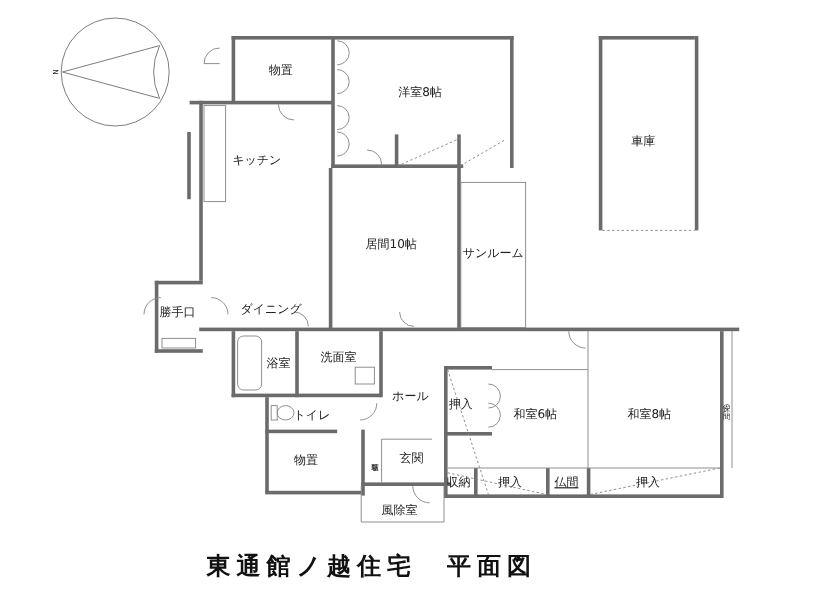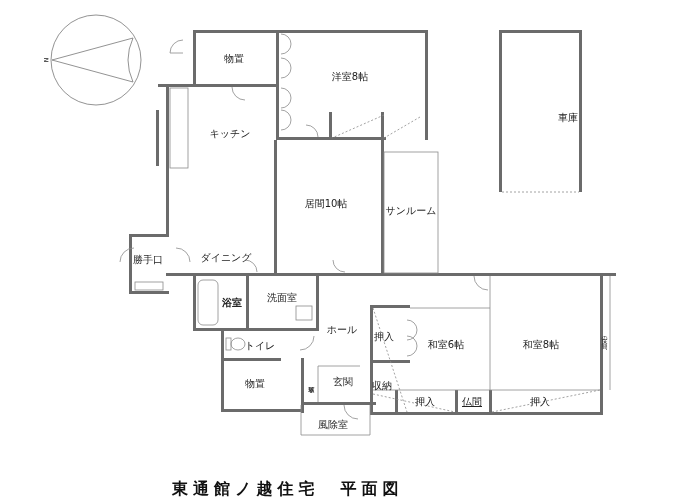--- a/index.html
+++ b/index.html
@@ -1,19 +1,19 @@
 <!DOCTYPE html>
 <html><head>
 <meta charset="utf-8">
 <style>
   html, body { margin: 0; padding: 0; background: #ffffff; }
   body { width: 690px; height: 501px; position: relative; overflow: hidden; font-family: "DejaVu Sans", sans-serif; }
   .label { position: absolute; font-size: 10px; color: #222; white-space: nowrap; transform: translate(-50%, -50%); }
   .vlabel { position: absolute; font-size: 6px; color: #222; writing-mode: vertical-rl; transform: translate(-50%, -50%); }
-  .title { position: absolute; left: 172px; top: 458px; font-size: 16px; letter-spacing: 5px; color: #111; white-space: pre; font-weight: bold; margin-top: 21px; }
+  .title { position: absolute; left: 172px; top: 458px; font-size: 20px; letter-spacing: 5px; color: #111; white-space: pre; font-weight: bold; }
   svg { position: absolute; left: 0; top: 0; }
 </style>
 </head>
 <body>
 
 <svg width="690" height="501">
 
   <g stroke="#777" fill="none" stroke-width="0.8">
     <circle cx="96" cy="60" r="45"></circle>
     <line x1="52" y1="60" x2="133" y2="38"></line>
@@ -117,35 +117,35 @@
 
     <ellipse cx="238" cy="344" rx="7" ry="6"></ellipse>
     <rect x="226" y="338" width="5" height="12"></rect>
 
     <rect x="135" y="282" width="28" height="8"></rect>
   </g>
 </svg>
 
 <div class="label" style="left:234px; top:59px;">物置</div>
 <div class="label" style="left:350px; top:77px;">洋室8帖</div>
-<div class="label" style="left:568px; top:118px;">車庫</div>
-<div class="label" style="left:230px; top:134px;">キッチン</div>
+<div class="label" style="left:536px; top:118px;">車庫</div>
+<div class="label" style="left:214px; top:134px;">キッチン</div>
 <div class="label" style="left:226px; top:216px;margin-top:42px;">ダイニング</div>
 <div class="label" style="left:326px; top:204px;">居間10帖</div>
 <div class="label" style="left:411px; top:211px;">サンルーム</div>
 <div class="label" style="left:148px; top:260px;">勝手口</div>
-<div class="label" style="left:232px; top:303px;font-weight:bold;">浴室</div>
+<div class="label" style="left:232px; top:303px;">浴室</div>
 <div class="label" style="left:282px; top:298px;">洗面室</div>
 <div class="label" style="left:342px; top:330px;">ホール</div>
 <div class="label" style="left:260px; top:346px;">トイレ</div>
 <div class="label" style="left:255px; top:384px;">物置</div>
 <div class="vlabel" style="left:311px; top:382px;">下駄箱</div>
 <div class="label" style="left:343px; top:382px;">玄関</div>
 <div class="label" style="left:333px; top:425px;">風除室</div>
-<div class="label" style="left:382px; top:386px;">収納</div>
+<div class="label" style="left:382px; top:402px;">収納</div>
 <div class="label" style="left:384px; top:337px;">押入</div>
 <div class="label" style="left:446px; top:345px;">和室6帖</div>
 <div class="label" style="left:541px; top:345px;">和室8帖</div>
 <div class="vlabel" style="left:604px; top:336px;">床の間</div>
 <div class="label" style="left:425px; top:402px;">押入</div>
 <div class="label" style="left:472px; top:402px;text-decoration:underline;">仏間</div>
 <div class="label" style="left:540px; top:402px;">押入</div>
 
 <div class="label" style="left:46px; top:60px; font-size:6px; transform:translate(-50%,-50%) rotate(90deg);">N</div>
 

